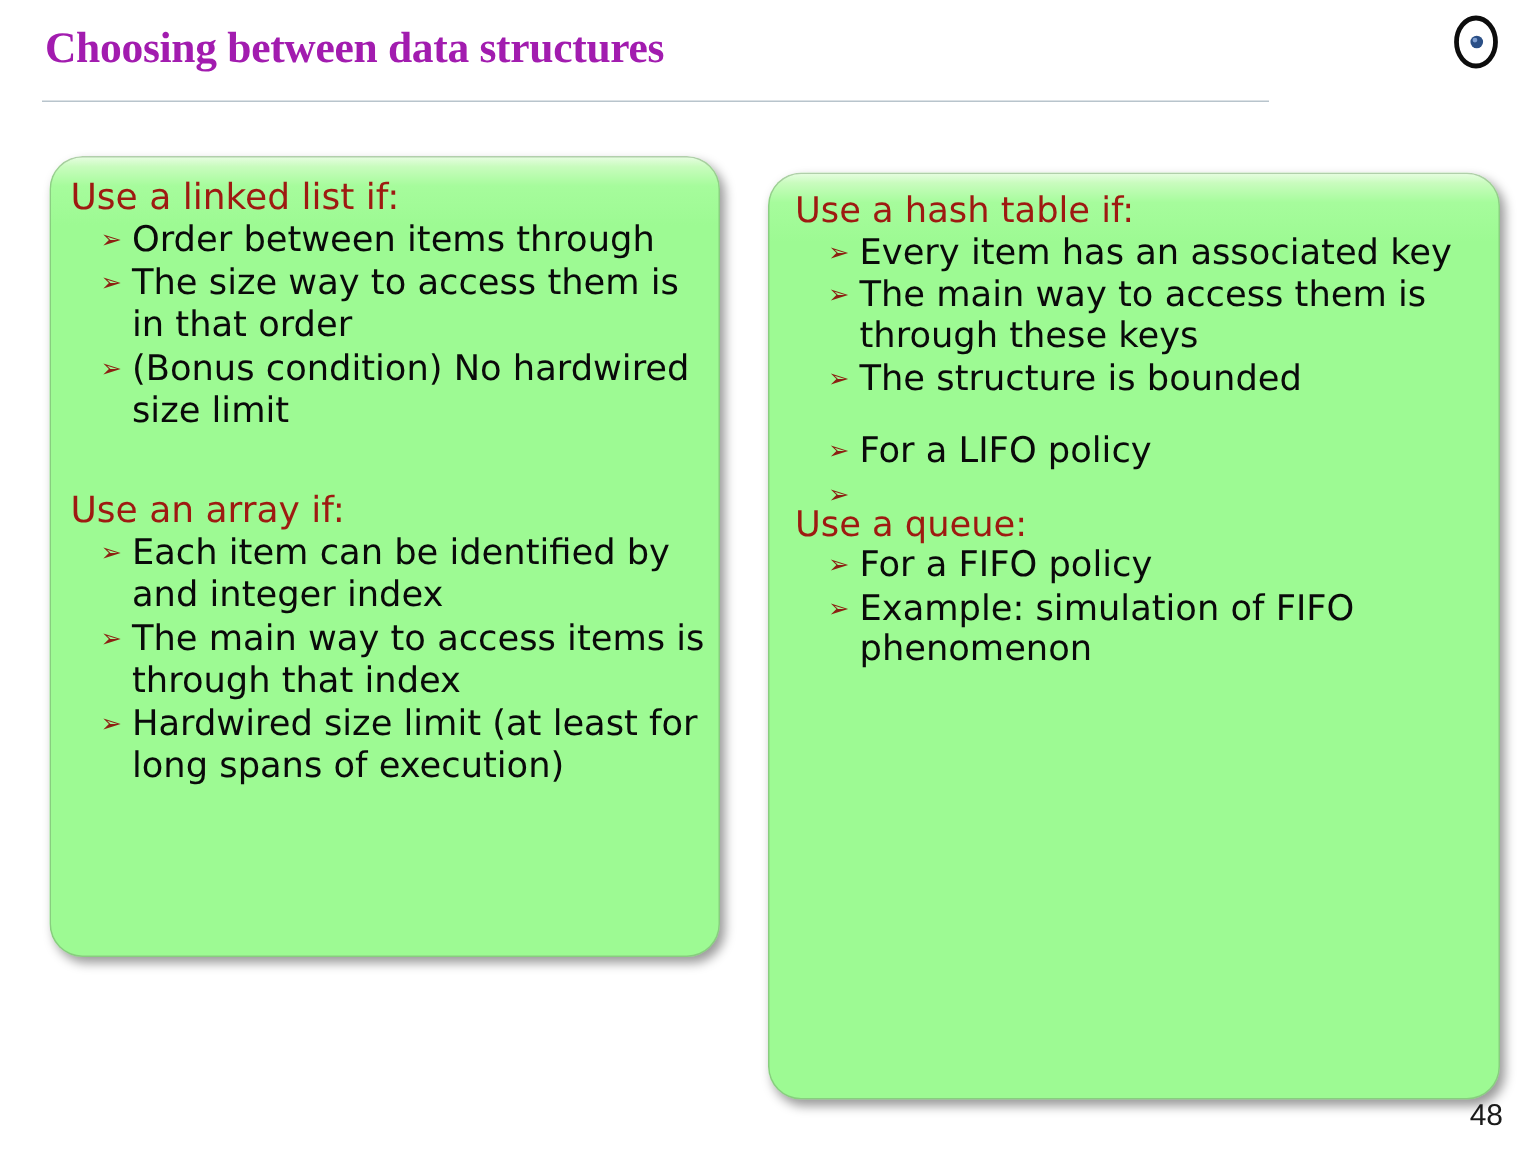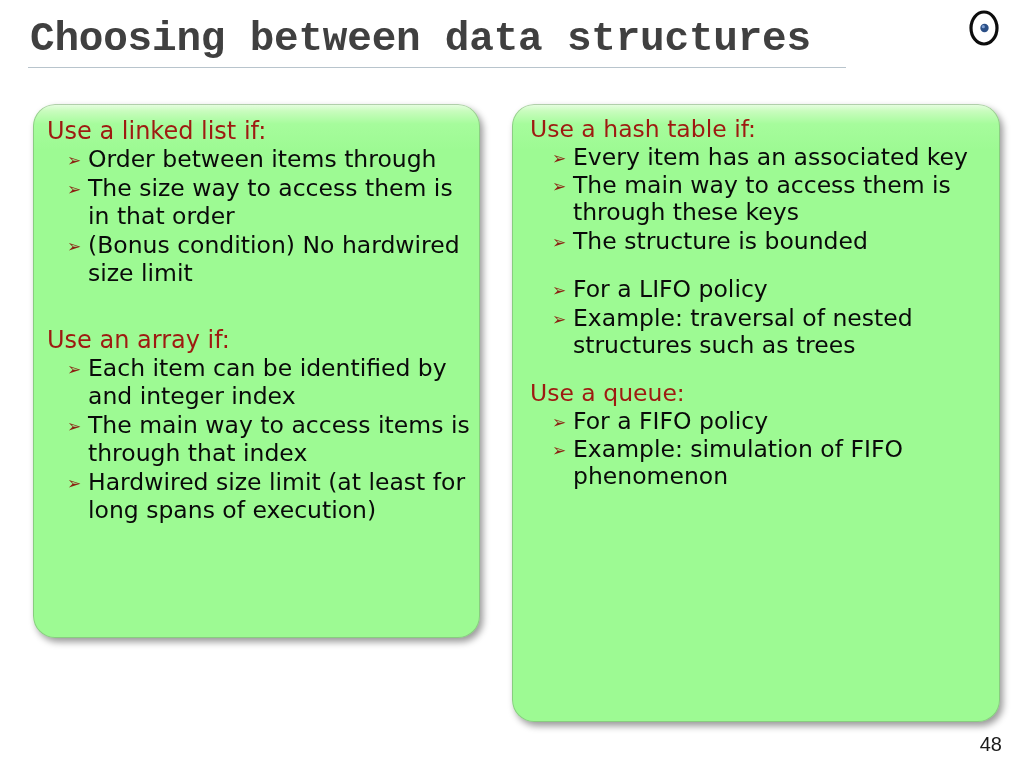--- a/index.html
+++ b/index.html
@@ -14,25 +14,25 @@
     overflow: hidden;
     font-family: "DejaVu Sans", sans-serif;
     -webkit-font-smoothing: antialiased;
   }
 
   
   #slide-title {
     position: absolute;
     left: 30px;
     top: 16px;
-    font-family: Liberation Mono, monospace;
+    font-family: Liberation Serif, serif;
     font-weight: bold;
-    font-size: 41px;
+    font-size: 29px;
     letter-spacing: -0.2px;
-    color: #404040;
+    color: #a21caf;
     white-space: nowrap;
   }
   #title-rule {
     position: absolute;
     left: 28px;
     top: 67px;
     width: 818px;
     height: 1px;
     background: #b8c4cc;
   }
@@ -60,21 +60,21 @@
   }
   #panel-left {
     left: 33px;
     top: 104px;
     width: 447px;
     height: 534px;
     padding: 14px 10px 0 14px;
   }
   #panel-right {
     left: 512px;
-    top: 104px;
+    top: 115px;
     width: 488px;
     height: 618px;
     padding: 12px 10px 0 18px;
   }
 
   
   .group { margin: 0 0 0 0; }
   .group + .group { margin-top: 39px; }
 
   .group-heading {
@@ -168,21 +168,21 @@
     <ul class="bullets">
       <li><span class="arrow">➢</span><span>Every item has an associated key</span></li>
       <li><span class="arrow">➢</span><span>The main way to access them is through these keys</span></li>
       <li><span class="arrow">➢</span><span>The structure is bounded</span></li>
     </ul>
   </div>
 
   <div class="group">
     <ul class="bullets">
       <li><span class="arrow">➢</span><span>For a LIFO policy</span></li>
-      <li><span class="arrow">➢</span><span>Example: traversal of nested structures such as trees</span></li>
+      <li><span class="arrow">➢</span></li>
     </ul>
   </div>
 
   <div class="group">
     <div class="group-heading">Use a queue:</div>
     <ul class="bullets">
       <li><span class="arrow">➢</span><span>For a FIFO policy</span></li>
       <li><span class="arrow">➢</span><span>Example: simulation of FIFO phenomenon</span></li>
     </ul>
   </div>

